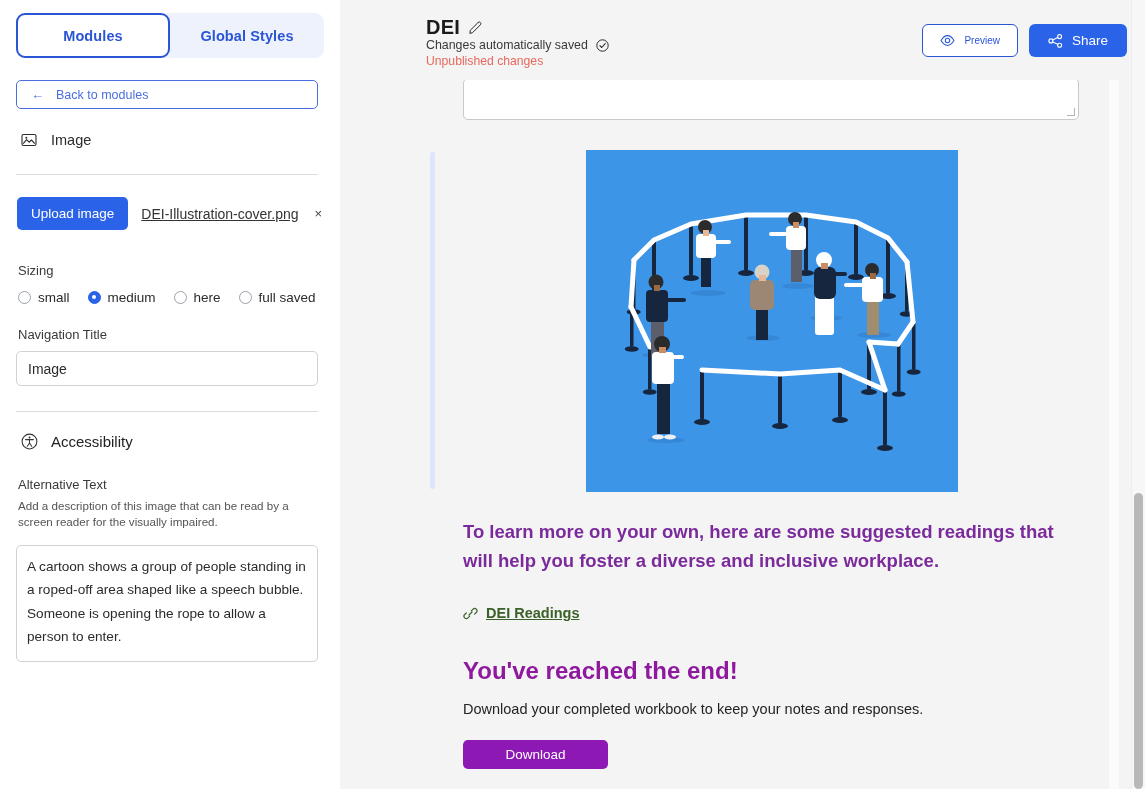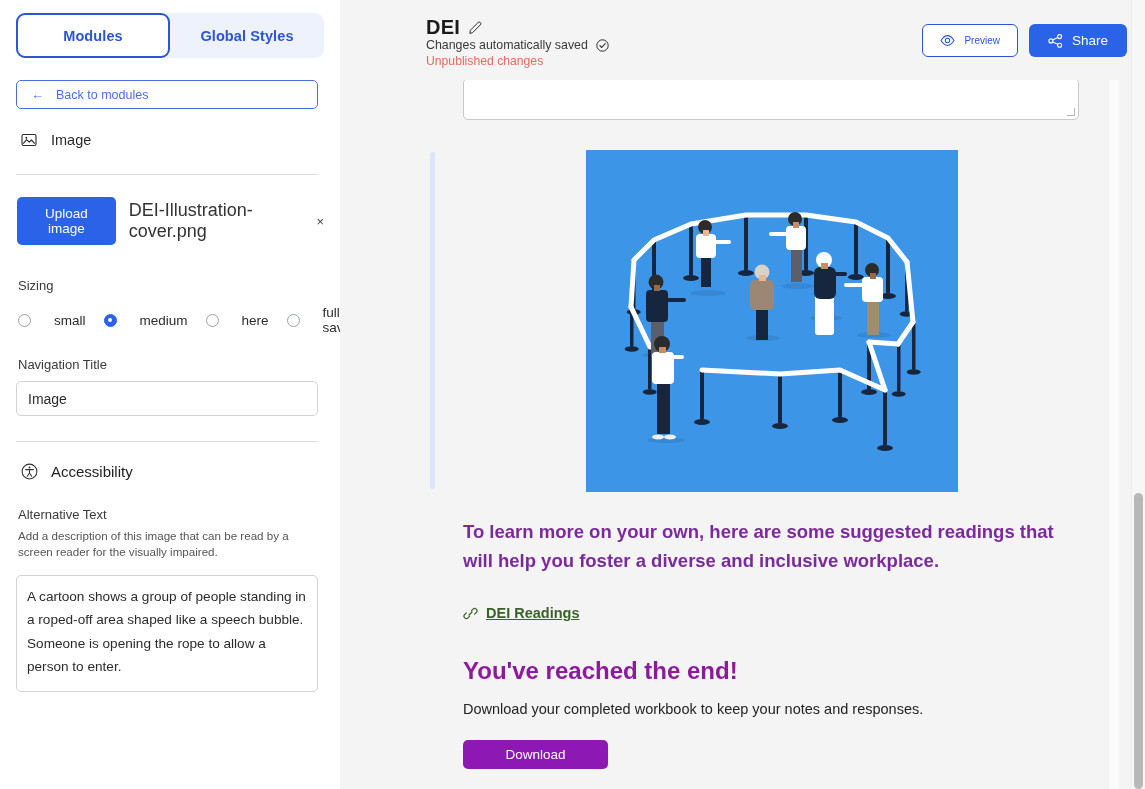--- a/index.html
+++ b/index.html
@@ -96,41 +96,41 @@
   .upload-btn {
     background: #2a62e8;
     color: #fff;
     border: none;
     border-radius: 5px;
     font-size: 13.5px;
     font-family: inherit;
     padding: 9px 14px;
     cursor: pointer;
   }
-  .file-name { font-size: 18px; color: #333; }
+  .file-name { font-size: 14px; color: #333; text-decoration: underline; }
   .file-remove { font-size: 13px; color: #444; cursor: pointer; margin-left: 3px; }
 
   .field-label {
     font-size: 13px;
     color: #3a3a3a;
     padding-left: 2px;
   }
   .sizing-label { margin-top: 33px; }
 
   .radio-row {
     margin-top: 12px;
     display: flex;
     align-items: center;
     gap: 0px;
     padding-left: 2px;
   }
   .radio-opt {
     display: flex;
     align-items: center;
-    gap: 23px;
+    gap: 7px;
     margin-right: 18px;
     cursor: pointer;
   }
   .radio-opt:last-child { margin-right: 0; }
   .radio {
     width: 13px; height: 13px;
     border-radius: 50%;
     border: 1.4px solid #9aa0ac;
     background: #fff;
     flex: 0 0 auto;

